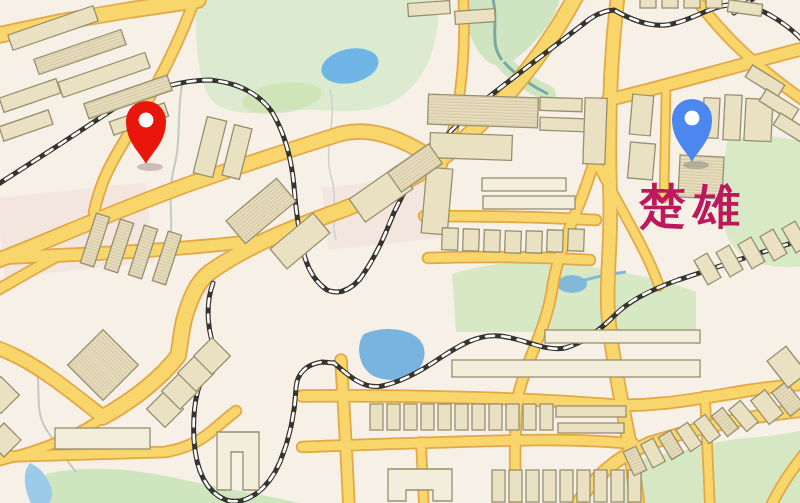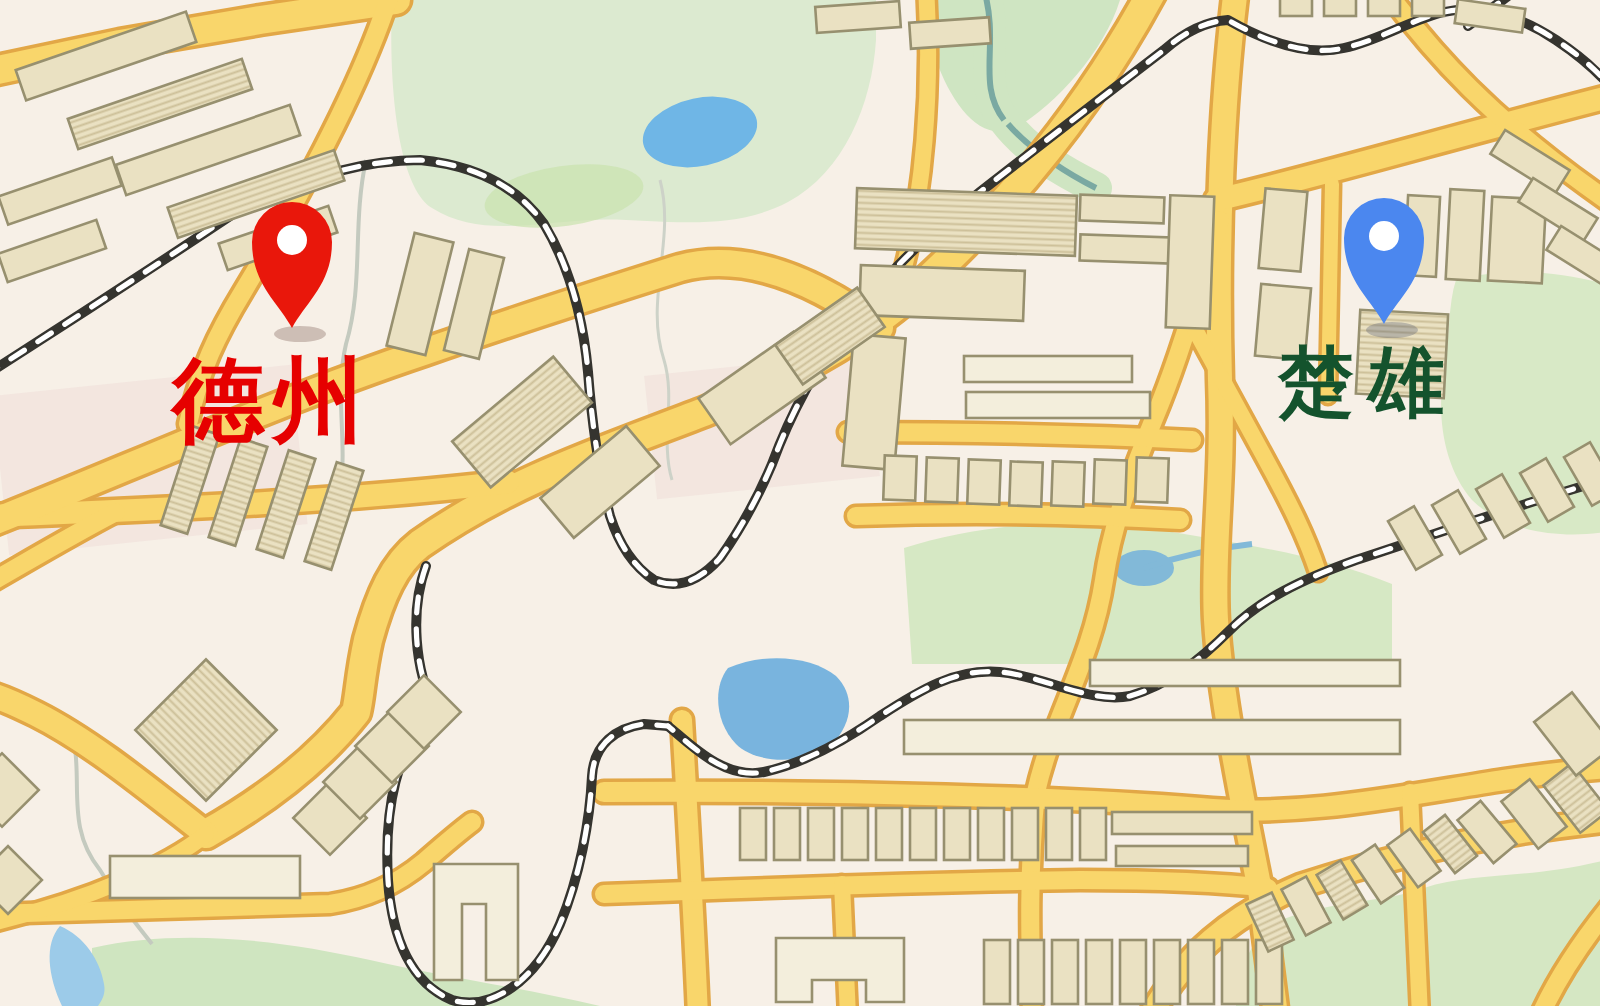--- a/index.html
+++ b/index.html
@@ -2,21 +2,21 @@
 <html><head>
 <meta charset="utf-8">
 <style>
   html,body{margin:0;padding:0;background:#ddd;}
   .stage{position:relative;width:800px;height:503px;overflow:hidden;
          font-family:"Liberation Serif","DejaVu Serif",serif;}
   .stage svg{position:absolute;left:0;top:0;}
   .city-label{position:absolute;font-weight:700;line-height:1;white-space:nowrap;
               pointer-events:none;}
   .city-label.origin{left:86px;top:178px;font-size:46px;letter-spacing:4px;color:#e60000;}
-  .city-label.dest{left:639px;top:173px;font-size:38px;letter-spacing:7px;color:#14532d;}
+  .city-label.dest{left:639px;top:183px;font-size:47px;letter-spacing:7px;color:#be185d;}
   .banner{position:absolute;left:0;right:0;top:292px;height:63px;box-sizing:border-box;
           background:linear-gradient(180deg,rgba(88,88,226,0.66),rgba(67,65,211,0.80));
           border-top:2px solid rgba(96,94,232,0.45);
           border-bottom:3px solid rgba(48,46,165,0.60);}
   .banner-text{padding-left:19px;line-height:57px;font-size:22px;letter-spacing:1px;
                color:#ffffff;white-space:nowrap;}
 </style>
 </head>
 <body>
 
@@ -230,16 +230,15 @@
       <path d="M146,164 C139,151 126,142 126,121 A20,20 0 1 1 166,121 C166,142 153,151 146,164 Z" fill="#e9170b"></path>
       <circle cx="146" cy="120" r="7.5" fill="#ffffff"></circle>
     </g>
     <g>
       <ellipse cx="696" cy="165" rx="13" ry="4" fill="rgba(40,50,90,0.25)"></ellipse>
       <path d="M692,162 C685,149 672,140 672,119 A20,20 0 1 1 712,119 C712,140 699,149 692,162 Z" fill="#4b87ef"></path>
       <circle cx="692" cy="118" r="7.5" fill="#ffffff"></circle>
     </g>
   </svg>
 
-  <div class="city-label origin">德州</div>
   <div class="city-label dest">楚雄</div>
 
 </div>
 
 </body></html>

